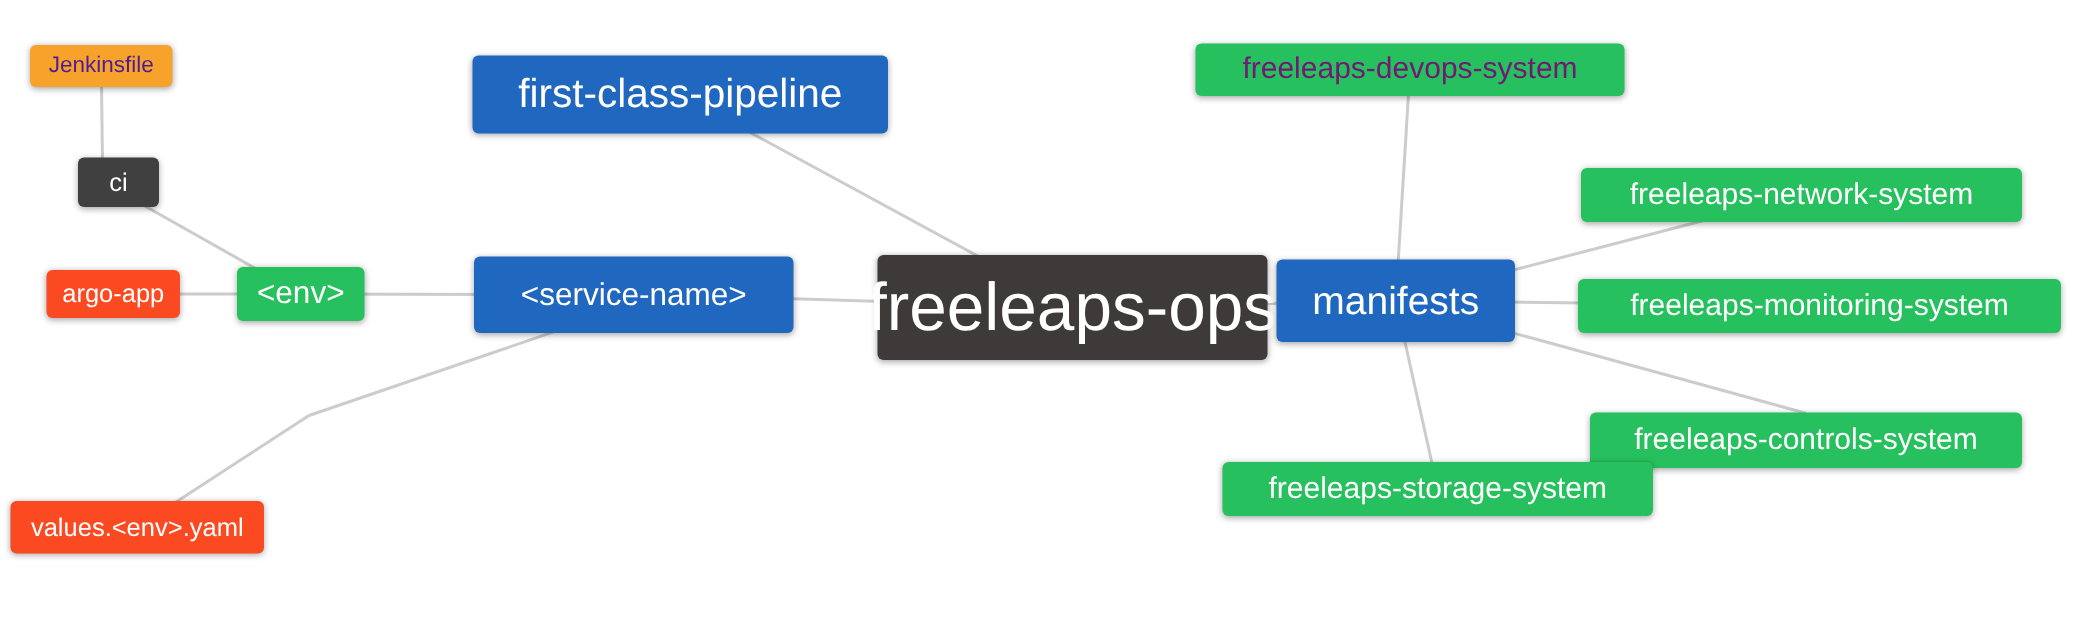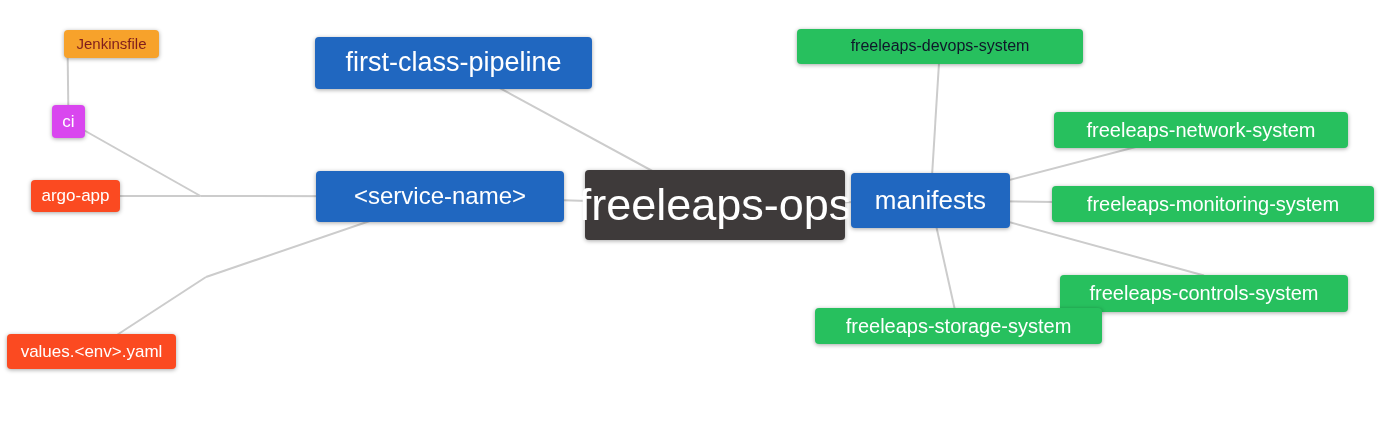--- a/index.html
+++ b/index.html
@@ -50,26 +50,27 @@
       <line x1="91.5" y1="351.5" x2="206" y2="277" stroke="#CCCCCC" stroke-width="2"></line>
       <line x1="441.5" y1="196.5" x2="715" y2="205" stroke="#CCCCCC" stroke-width="2"></line>
       <line x1="453.5" y1="63" x2="715" y2="205" stroke="#CCCCCC" stroke-width="2"></line>
       <line x1="715" y1="205" x2="930.5" y2="200.5" stroke="#CCCCCC" stroke-width="2"></line>
       <line x1="930.5" y1="200.5" x2="940" y2="46.5" stroke="#CCCCCC" stroke-width="2"></line>
       <line x1="930.5" y1="200.5" x2="1201" y2="130" stroke="#CCCCCC" stroke-width="2"></line>
       <line x1="930.5" y1="200.5" x2="1213" y2="204" stroke="#CCCCCC" stroke-width="2"></line>
       <line x1="930.5" y1="200.5" x2="1204" y2="275.5" stroke="#CCCCCC" stroke-width="2"></line>
       <line x1="930.5" y1="200.5" x2="958.5" y2="326" stroke="#CCCCCC" stroke-width="2"></line>
     </svg>
-<div class="node" style="left: 20px; top: 30px; width: 95px; height: 28px; background: rgb(247, 162, 43); color: #7f1d1d; font-size: 15px; margin-left: 44px;">Jenkinsfile</div>
-    <div class="node" style="left: 52px; top: 105px; width: 33px; height: 33px; background: #d946ef; color: rgb(255, 255, 255); font-size: 17px;">ci</div>
+<div class="node" style="left: 20px; top: 30px; width: 95px; height: 28px; background: rgb(247, 162, 43); color: #4c1d95; font-size: 15px;">Jenkinsfile</div>
+    <div class="node" style="left: 52px; top: 105px; width: 54px; height: 33px; background: #404040; color: rgb(255, 255, 255); font-size: 17px;">ci</div>
     <div class="node" style="left: 31px; top: 180px; width: 89px; height: 32px; background: rgb(251, 74, 33); color: rgb(255, 255, 255); font-size: 17px;">argo-app</div>
-    <div class="node" style="left: 316px; top: 171px; width: 248px; height: 51px; background: rgb(32, 103, 192); color: rgb(255, 255, 255); font-size: 24px;">&lt;service-name&gt;</div>
+    <div class="node" style="left: 158px; top: 178px; width: 85px; height: 36px; background: rgb(39, 192, 94); color: rgb(255, 255, 255); font-size: 21px;">&lt;env&gt;</div>
+    <div class="node" style="left: 316px; top: 171px; width: 213px; height: 51px; background: rgb(32, 103, 192); color: rgb(255, 255, 255); font-size: 21px;">&lt;service-name&gt;</div>
     <div class="node" style="left: 315px; top: 37px; width: 277px; height: 52px; background: rgb(32, 103, 192); color: rgb(255, 255, 255); font-size: 27px;">first-class-pipeline</div>
     <div class="node" style="left: 7px; top: 334px; width: 169px; height: 35px; background: rgb(251, 74, 33); color: rgb(255, 255, 255); font-size: 17px;">values.&lt;env&gt;.yaml</div>
     <div class="node" style="left: 585px; top: 170px; width: 260px; height: 70px; background: rgb(62, 58, 58); color: rgb(255, 255, 255); font-size: 45px;">freeleaps-ops</div>
     <div class="node" style="left: 851px; top: 173px; width: 159px; height: 55px; background: rgb(32, 103, 192); color: rgb(255, 255, 255); font-size: 26px;">manifests</div>
-    <div class="node" style="left: 797px; top: 29px; width: 286px; height: 35px; background: rgb(39, 192, 94); color: #0f172a; font-size: 16px;">freeleaps-devops-system</div>
+    <div class="node" style="left: 797px; top: 29px; width: 286px; height: 35px; background: rgb(39, 192, 94); color: #701a75; font-size: 20px;">freeleaps-devops-system</div>
     <div class="node" style="left: 1054px; top: 112px; width: 294px; height: 36px; background: rgb(39, 192, 94); color: rgb(255, 255, 255); font-size: 20px; text-align: center;">freeleaps-network-system</div>
     <div class="node" style="left: 1052px; top: 186px; width: 322px; height: 36px; background: rgb(39, 192, 94); color: rgb(255, 255, 255); font-size: 20px;">freeleaps-monitoring-system</div>
     <div class="node" style="left: 1060px; top: 257px; width: 288px; height: 37px; background: rgb(39, 192, 94); color: rgb(255, 255, 255); font-size: 20px; margin-top: 18px;">freeleaps-controls-system</div>
     <div class="node" style="left: 815px; top: 308px; width: 287px; height: 36px; background: rgb(39, 192, 94); color: rgb(255, 255, 255); font-size: 20px;">freeleaps-storage-system</div>
   </div>
 
 </body></html>

